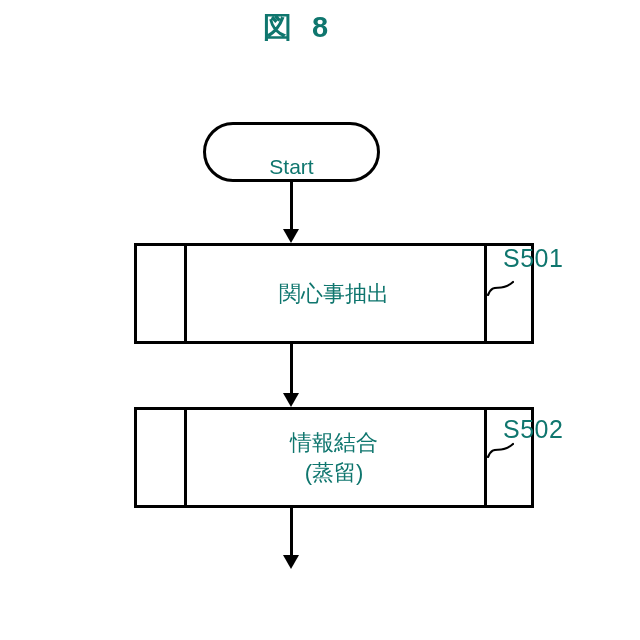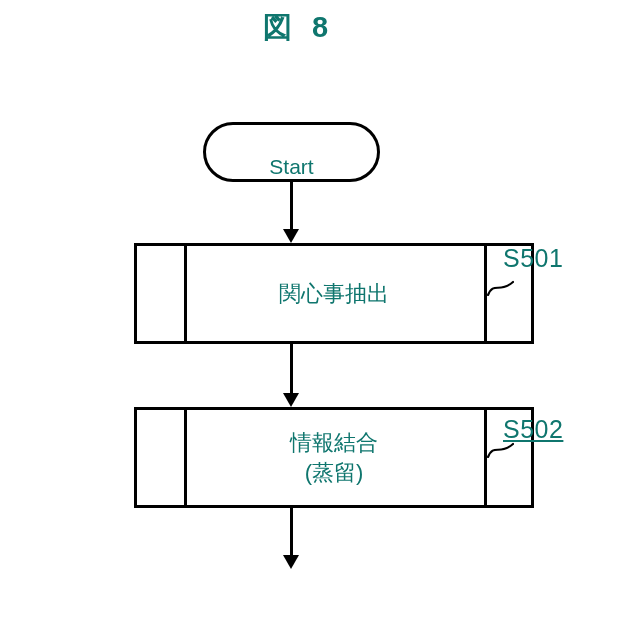--- a/index.html
+++ b/index.html
@@ -103,21 +103,21 @@
   #arrow-2 { top: 344px; height: 63px; }
   #arrow-3 { top: 508px; height: 61px; }
 
   .ref-label {
     position: absolute;
     left: 503px;
     font-size: 25px;
     letter-spacing: 0.5px;
   }
   #ref-s501 { top: 244px; }
-  #ref-s502 { top: 415px; text-decoration: underline; }
+  #ref-s502 { top: 415px; }
 
   .squiggle {
     position: absolute;
     left: 487px;
     width: 27px;
     height: 16px;
   }
   #squiggle-s501 { top: 280px; }
   #squiggle-s502 { top: 442px; }
 </style>

